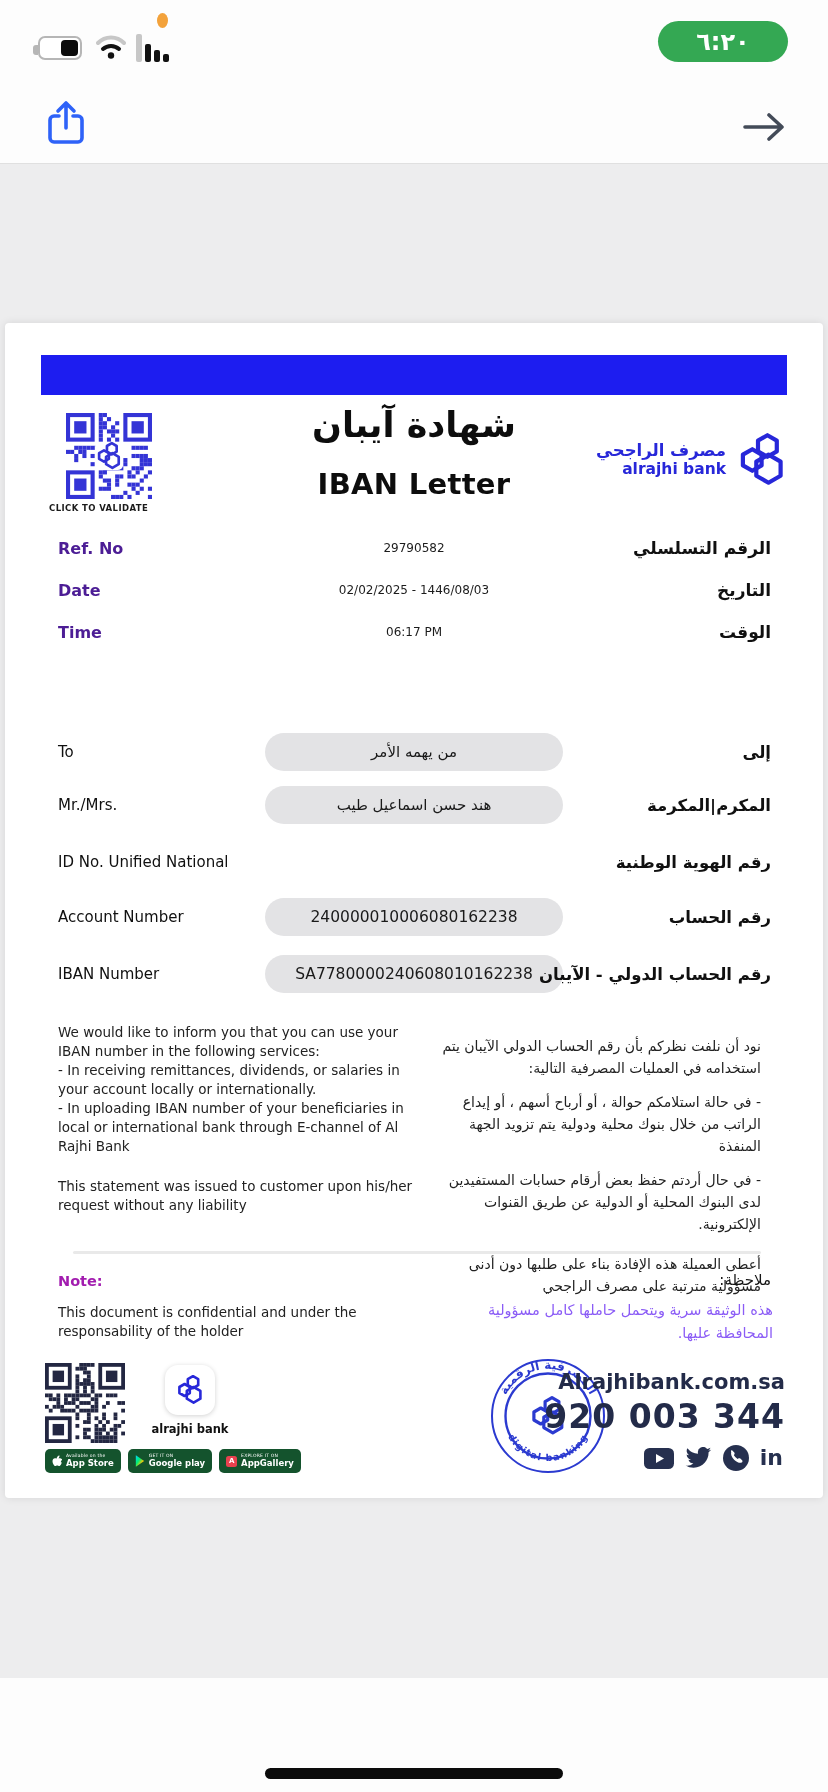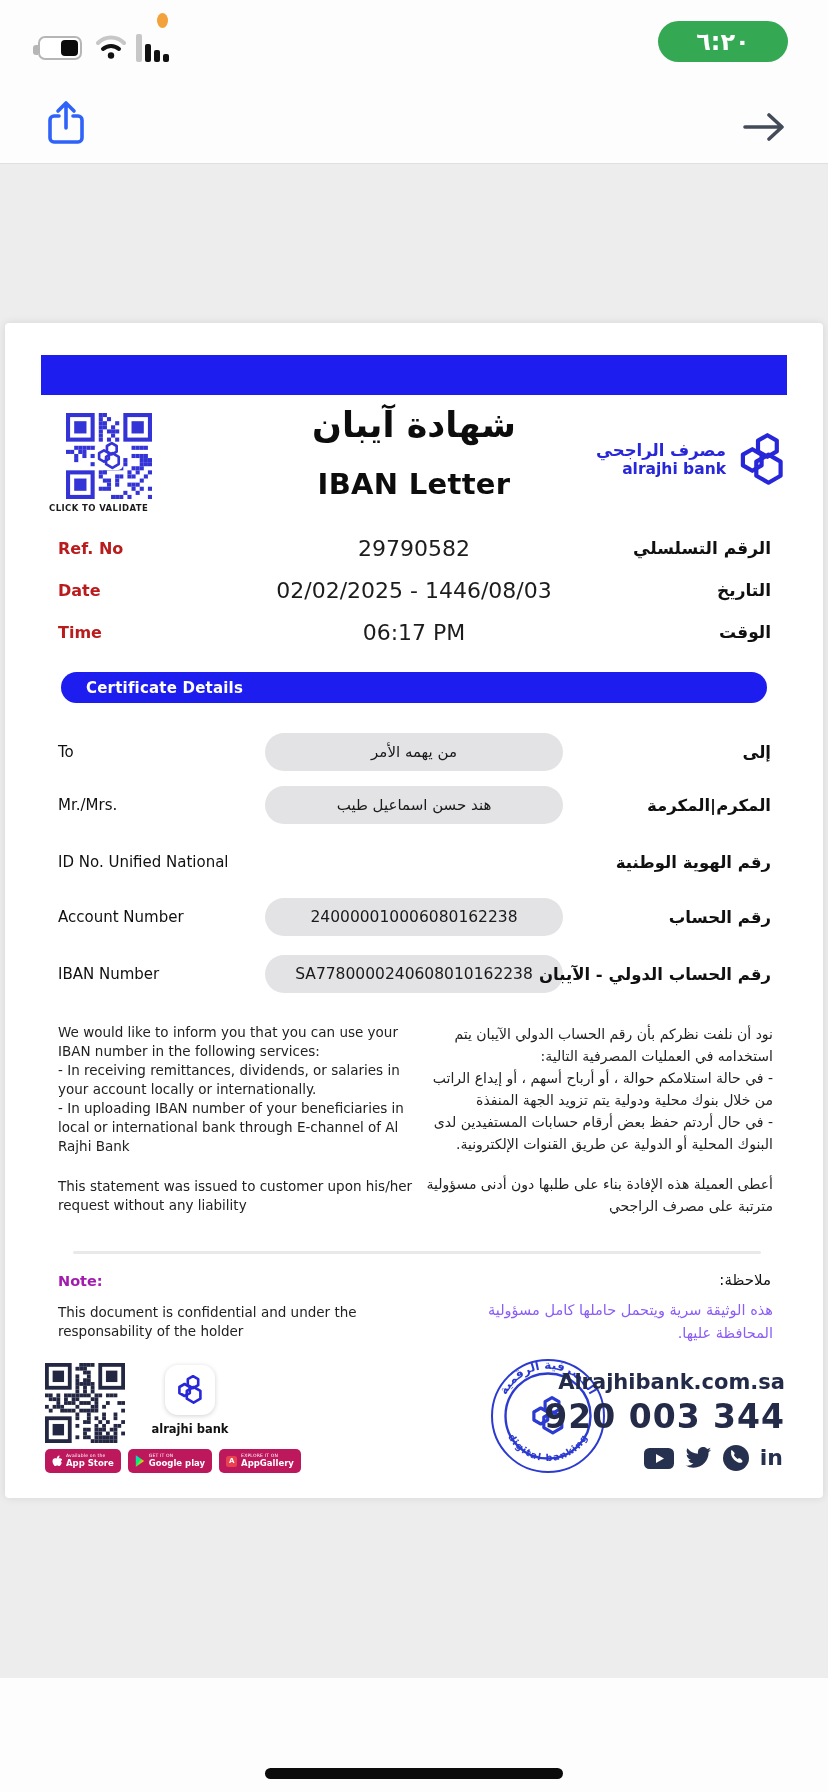--- a/index.html
+++ b/index.html
@@ -40,56 +40,56 @@
   .title-ar{position:absolute;left:0;top:82px;width:100%;text-align:center;font-size:35px;font-weight:bold;color:#0d0d0d;direction:rtl;}
   .title-en{position:absolute;left:0;top:144px;width:100%;text-align:center;font-size:29px;font-weight:600;color:#0d0d0d;letter-spacing:.3px;}
 
   .logo{position:absolute;right:34px;top:110px;display:flex;align-items:center;gap:9px;}
   .logo-text{text-align:right;color:#2727d9;line-height:1.15;}
   .logo-ar{font-size:16.5px;font-weight:bold;direction:rtl;}
   .logo-en{font-size:15.5px;font-weight:bold;}
 
   .inforows{position:absolute;left:0;top:204px;width:100%;}
   .inforow{position:relative;height:42px;}
-  .inforow .l-en{position:absolute;left:53px;top:50%;transform:translateY(-50%);font-size:16px;font-weight:bold;color:#b91c1c;}
-  .inforow .val{position:absolute;left:0;width:100%;top:50%;transform:translateY(-50%);text-align:center;font-size:22px;color:#1c1c1c;}
+  .inforow .l-en{position:absolute;left:53px;top:50%;transform:translateY(-50%);font-size:16px;font-weight:bold;color:#4c1d95;}
+  .inforow .val{position:absolute;left:0;width:100%;top:50%;transform:translateY(-50%);text-align:center;font-size:12px;color:#1c1c1c;}
   .inforow .l-ar{position:absolute;right:52px;top:50%;transform:translateY(-50%);font-size:17px;font-weight:bold;color:#101010;direction:rtl;}
 
   .cert-pill{position:absolute;left:56px;top:349px;width:706px;height:31px;border-radius:16px;background:#1d1df0;
     display:flex;align-items:center;padding-left:25px;color:#fff;font-size:15px;font-weight:bold;letter-spacing:.2px;}
 
   .fieldrow{position:absolute;left:0;width:100%;height:38px;}
   .fr-0{top:410px;}.fr-1{top:463px;}.fr-2{top:520px;}.fr-3{top:575px;}.fr-4{top:632px;}
   .fieldrow .l-en{position:absolute;left:53px;top:50%;transform:translateY(-50%);font-size:15px;font-weight:normal;color:#101010;}
   .fieldrow .pill{position:absolute;left:260px;width:298px;height:38px;border-radius:19px;background:#e3e3e5;
     display:flex;align-items:center;justify-content:center;font-size:15px;color:#1a1a1a;direction:rtl;}
   .fieldrow .pill.ltr{direction:ltr;font-size:15.5px;}
   .fieldrow .l-ar{position:absolute;right:52px;top:50%;transform:translateY(-50%);font-size:16.5px;font-weight:bold;color:#101010;direction:rtl;}
 
   .para-en{position:absolute;left:53px;top:700px;width:356px;font-size:13.5px;line-height:19px;color:#222;}
   .para-en p{margin:0;}
   .para-en .gap{margin-top:21px;}
   .para-ar{position:absolute;right:50px;top:700px;width:352px;font-size:14px;line-height:22px;color:#222;direction:rtl;text-align:right;}
-  .para-ar p{margin:0;}
+  .para-ar p{margin:12px;}
   .para-ar .gap{margin-top:18px;}
 
   .divider{position:absolute;left:68px;top:928px;width:688px;height:3px;background:#e9e9e9;border-radius:2px;}
   .note-lbl-en{position:absolute;left:53px;top:950px;font-size:14.5px;font-weight:bold;color:#a21caf;}
   .note-lbl-ar{position:absolute;right:52px;top:948px;font-size:15px;color:#151515;direction:rtl;}
   .note-en{position:absolute;left:53px;top:980px;width:310px;font-size:13.5px;line-height:19px;color:#222;}
   .note-ar{position:absolute;right:50px;top:976px;width:340px;font-size:14.5px;line-height:23px;color:#8b5cf6;direction:rtl;text-align:right;}
 
   
   .qr2{position:absolute;left:40px;top:1040px;width:80px;height:80px;}
   .qr2 svg{width:80px;height:80px;display:block;}
   .app-icon{position:absolute;left:160px;top:1042px;width:50px;height:50px;background:#fff;border-radius:13px;
     box-shadow:0 1px 5px rgba(0,0,0,.18);display:flex;align-items:center;justify-content:center;}
   .app-caption{position:absolute;left:146px;top:1099px;width:78px;text-align:center;font-size:11.5px;font-weight:bold;color:#111;}
   .badges{position:absolute;left:40px;top:1126px;display:flex;gap:7px;}
-  .badge{height:24px;background:#be185d;border-radius:5px;display:flex;align-items:center;gap:4px;padding:0 7px;color:#fff;}
+  .badge{height:24px;background:#14532d;border-radius:5px;display:flex;align-items:center;gap:4px;padding:0 7px;color:#fff;}
   .badge .bt{display:flex;flex-direction:column;line-height:1.1;}
   .badge .b-top{font-size:4.5px;letter-spacing:.2px;}
   .badge .b-name{font-size:8.5px;font-weight:bold;white-space:nowrap;}
   .ag-sq{width:11px;height:11px;background:#e8414f;border-radius:2.5px;color:#fff;font-size:7px;font-weight:bold;
     display:flex;align-items:center;justify-content:center;}
 
   .stamp{position:absolute;left:484px;top:1034px;width:118px;height:118px;}
   .website{position:absolute;right:38px;top:1047px;font-size:21px;font-weight:bold;color:#232b49;}
   .phone{position:absolute;right:38px;top:1074px;font-size:33px;font-weight:bold;color:#232b49;letter-spacing:1px;}
   .socials{position:absolute;right:40px;top:1122px;display:flex;align-items:center;gap:11px;}
@@ -282,21 +282,20 @@
         <span class="val">02/02/2025 - 1446/08/03</span>
         <span class="l-ar">التاريخ</span>
       </div>
       <div class="inforow">
         <span class="l-en">Time</span>
         <span class="val">06:17 PM</span>
         <span class="l-ar">الوقت</span>
       </div>
     </div>
 
-    <div class="cert-pill">Certificate Details</div>
 
     <div class="fieldrow fr-0">
       <span class="l-en">To</span>
       <span class="pill">من يهمه الأمر</span>
       <span class="l-ar">إلى</span>
     </div>
     <div class="fieldrow fr-1">
       <span class="l-en">Mr./Mrs.</span>
       <span class="pill">هند حسن اسماعيل طيب</span>
       <span class="l-ar">المكرم|المكرمة</span>

